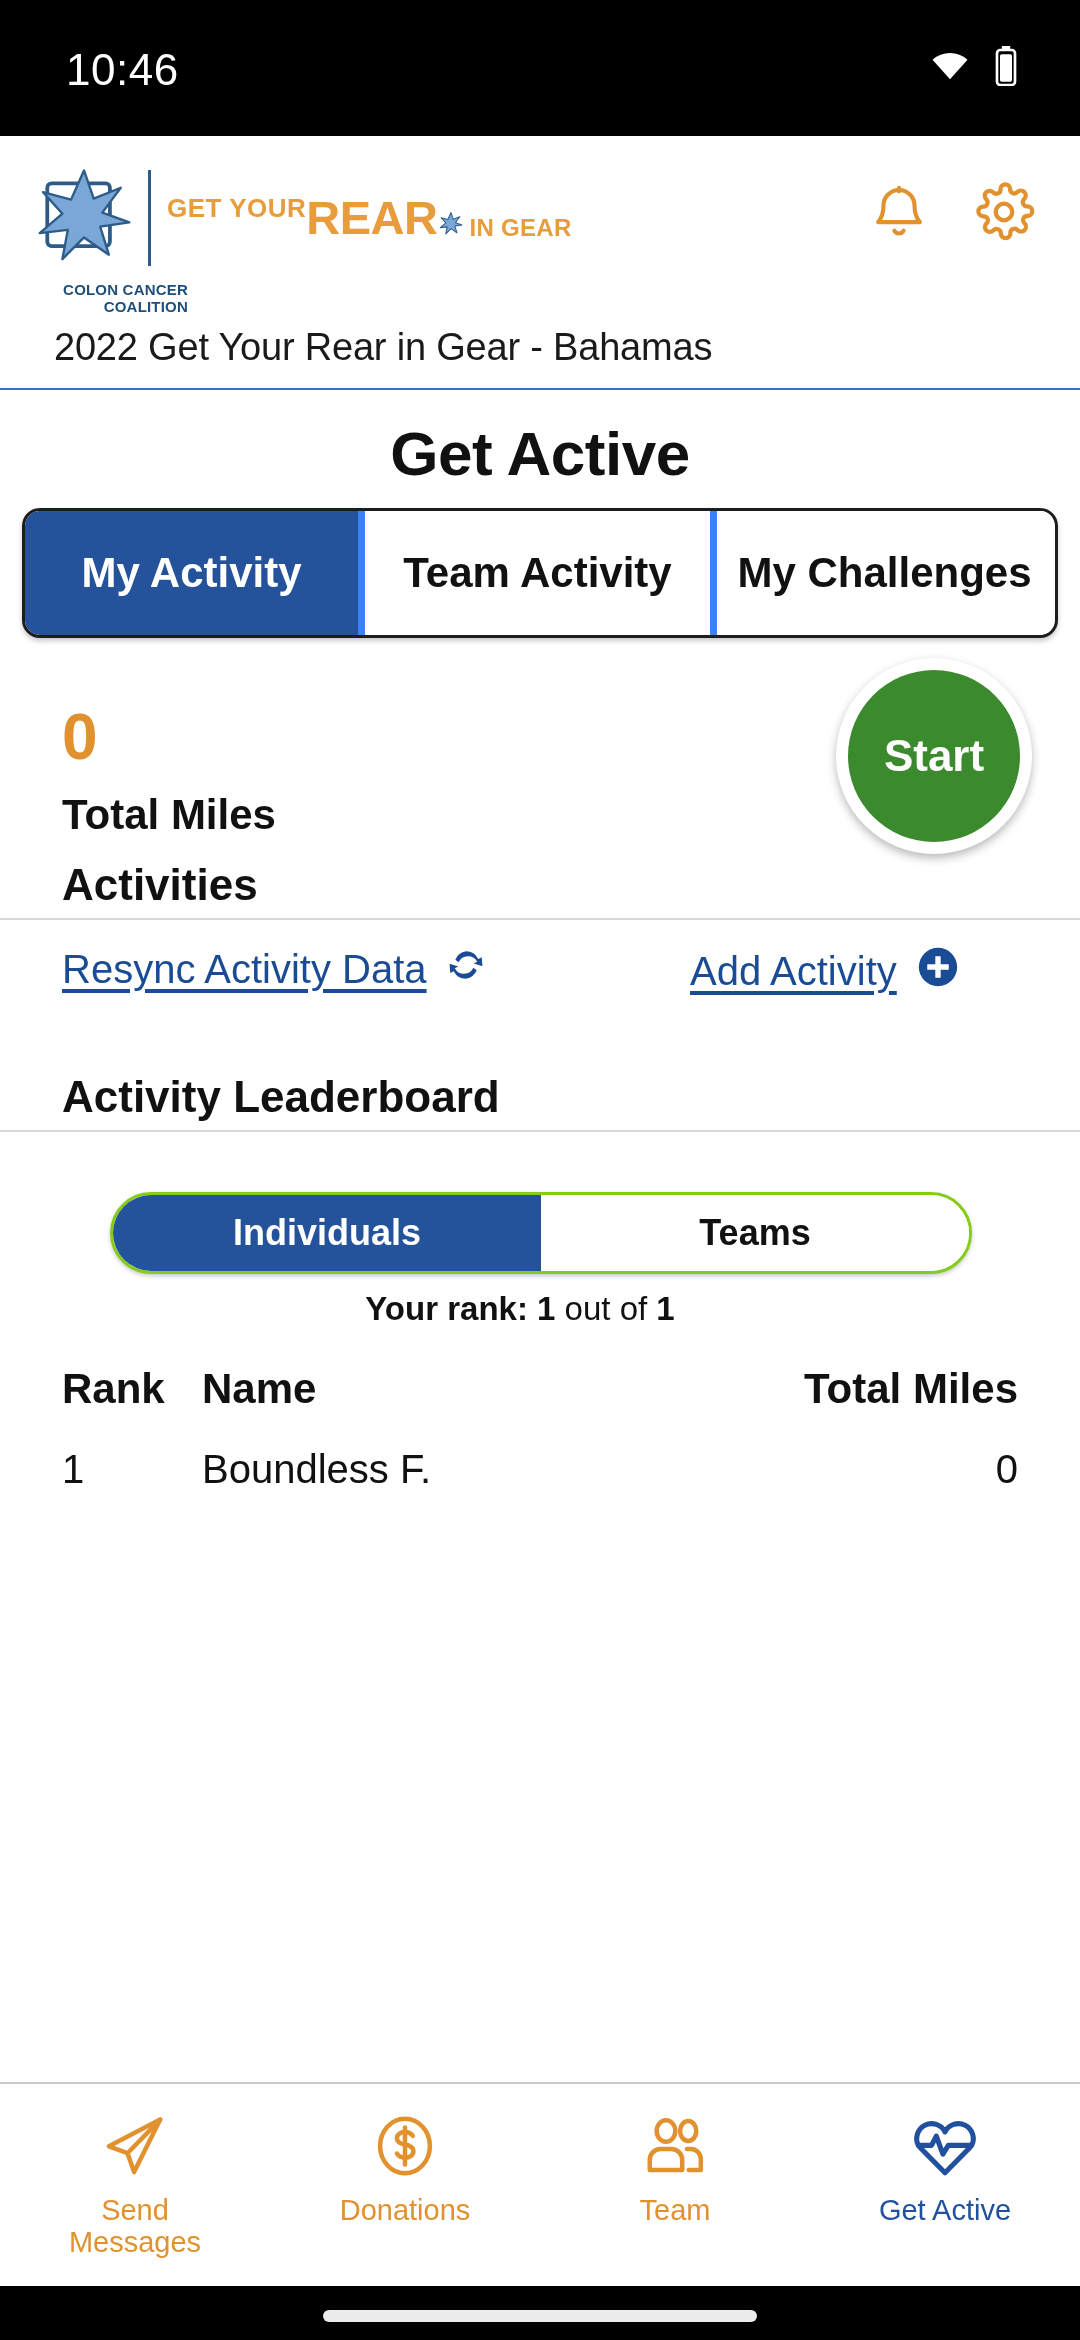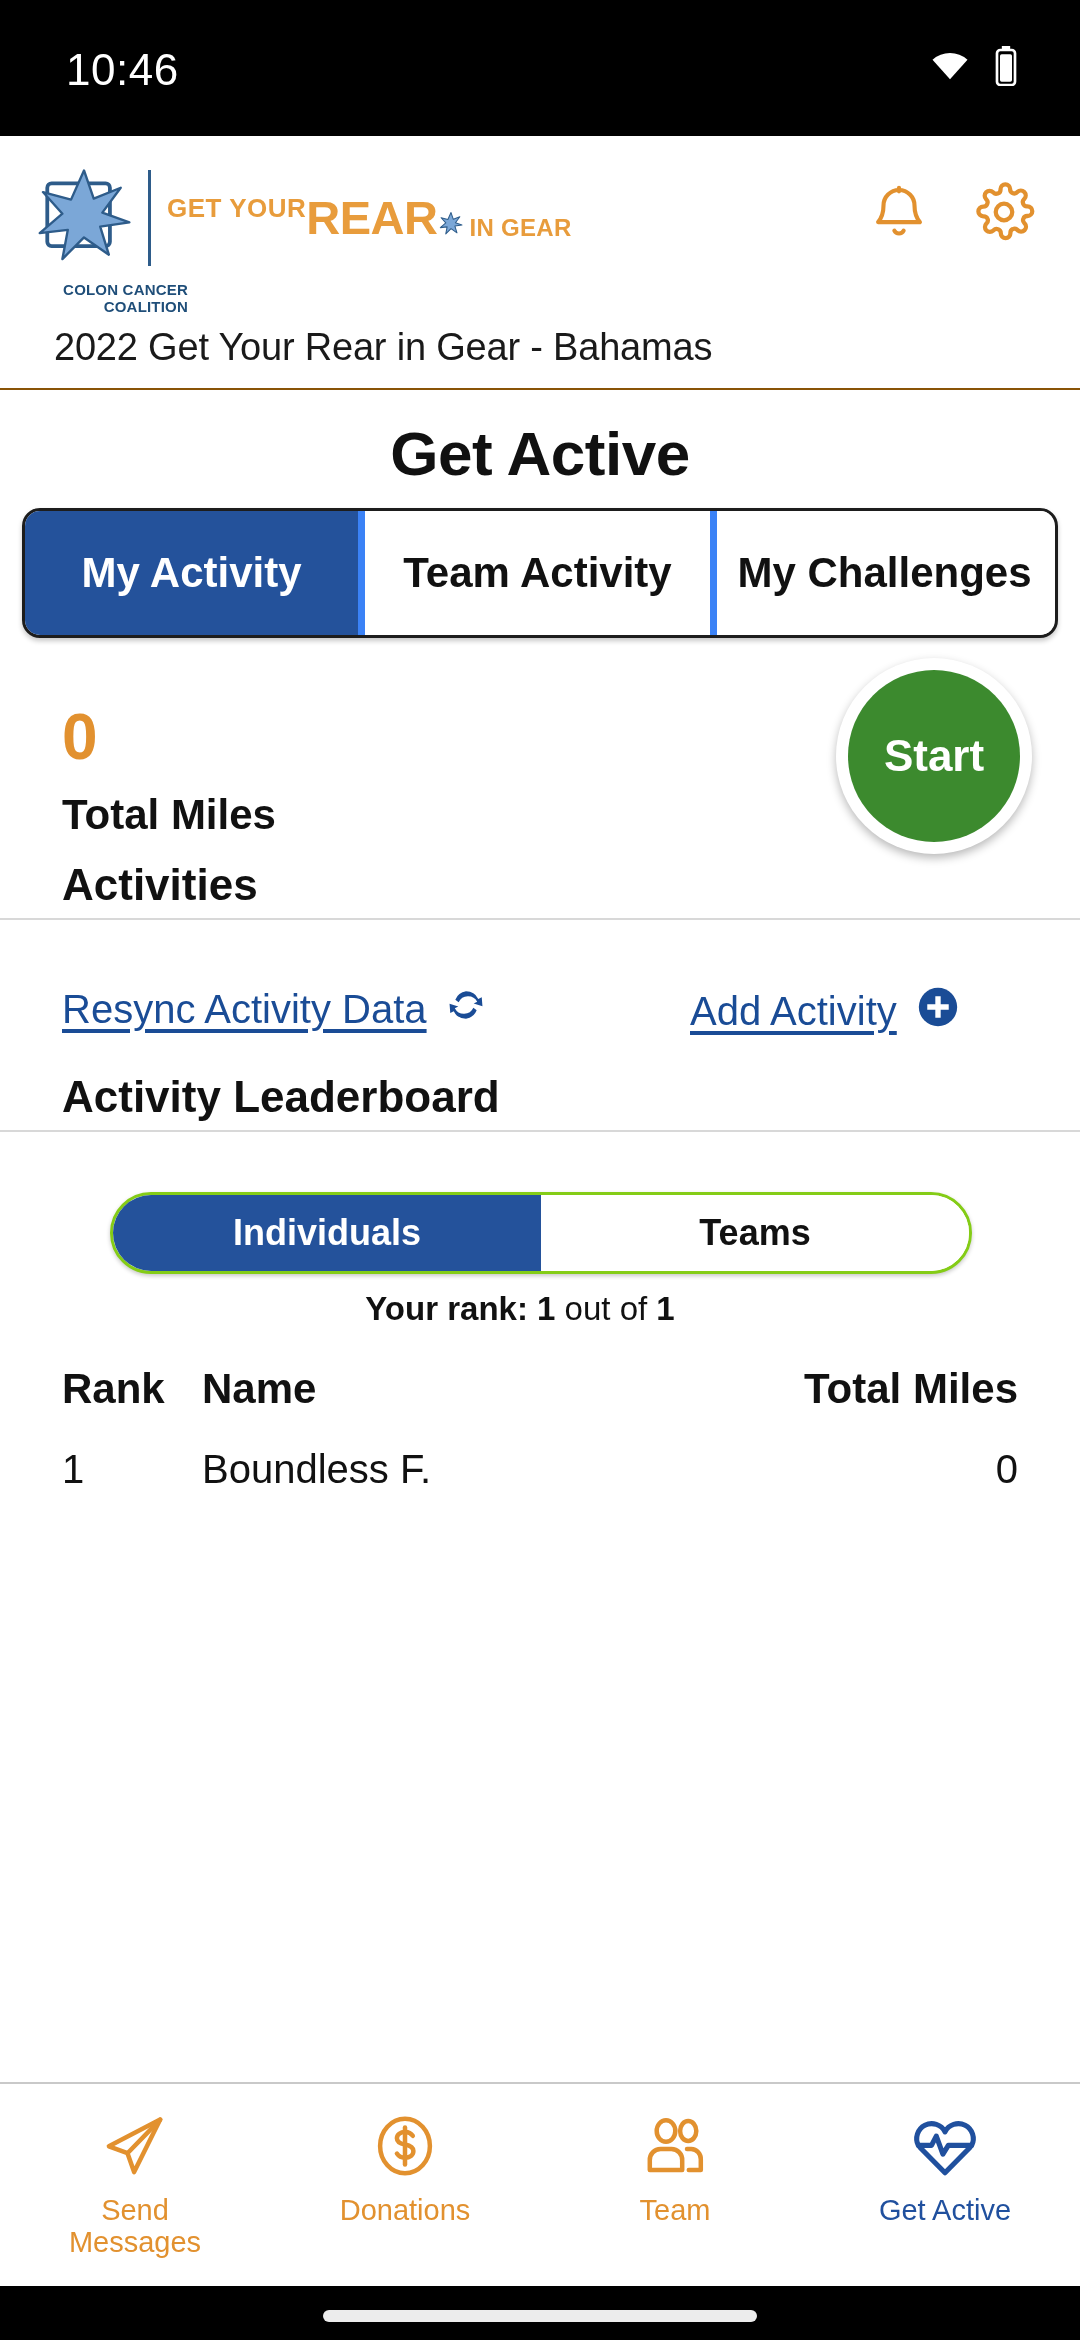--- a/index.html
+++ b/index.html
@@ -2,21 +2,21 @@
 <html><head>
 <meta charset="utf-8">
 <style>
   * { margin:0; padding:0; box-sizing:border-box; }
   html, body {
     width:1080px; height:2340px;
     background:#000;
     font-family:"Liberation Sans", sans-serif;
     -webkit-font-smoothing:antialiased;
   }
-  .phone { position:relative; width:1080px; height:2340px; background:#a16207; overflow:hidden; }
+  .phone { position:relative; width:1080px; height:2340px; background:#3b82f6; overflow:hidden; }
 
   
   .statusbar {
     position:absolute; left:0; top:0; width:1080px; height:136px;
     background:#000000; color:#ffffff;
     display:flex; align-items:center; justify-content:space-between;
     padding:0 62px 0 66px;
   }
   .status-time { font-size:44px; font-weight:400; letter-spacing:.5px; line-height:1; padding-top:4px; }
   .status-icons { display:flex; align-items:center; gap:24px; }
@@ -93,21 +93,21 @@
 
   
   .sec-title { position:absolute; font-size:44px; font-weight:700; color:#111; }
   .sec-title.activities { left:62px; top:470px; }
   .rule { position:absolute; left:0; width:1080px; height:2px; background:#d8d8d8; }
   .rule.r1 { top:528px; }
 
   .link-row { position:absolute; left:0; top:546px; width:1080px; height:80px; }
   .link {
     position:absolute; display:flex; align-items:center; gap:18px;
-    font-size:40px; color:#1A4C96;margin-top:40px;
+    font-size:40px; color:#1A4C96;
   }
   .link .txt { text-decoration:underline; text-underline-offset:6px; }
   .link.resync { left:62px; top:8px; }
   .link.add { left:690px; top:8px; }
 
   
   .sec-title.leaderboard { left:62px; top:682px; }
   .rule.r2 { top:740px; }
 
   .seg {

